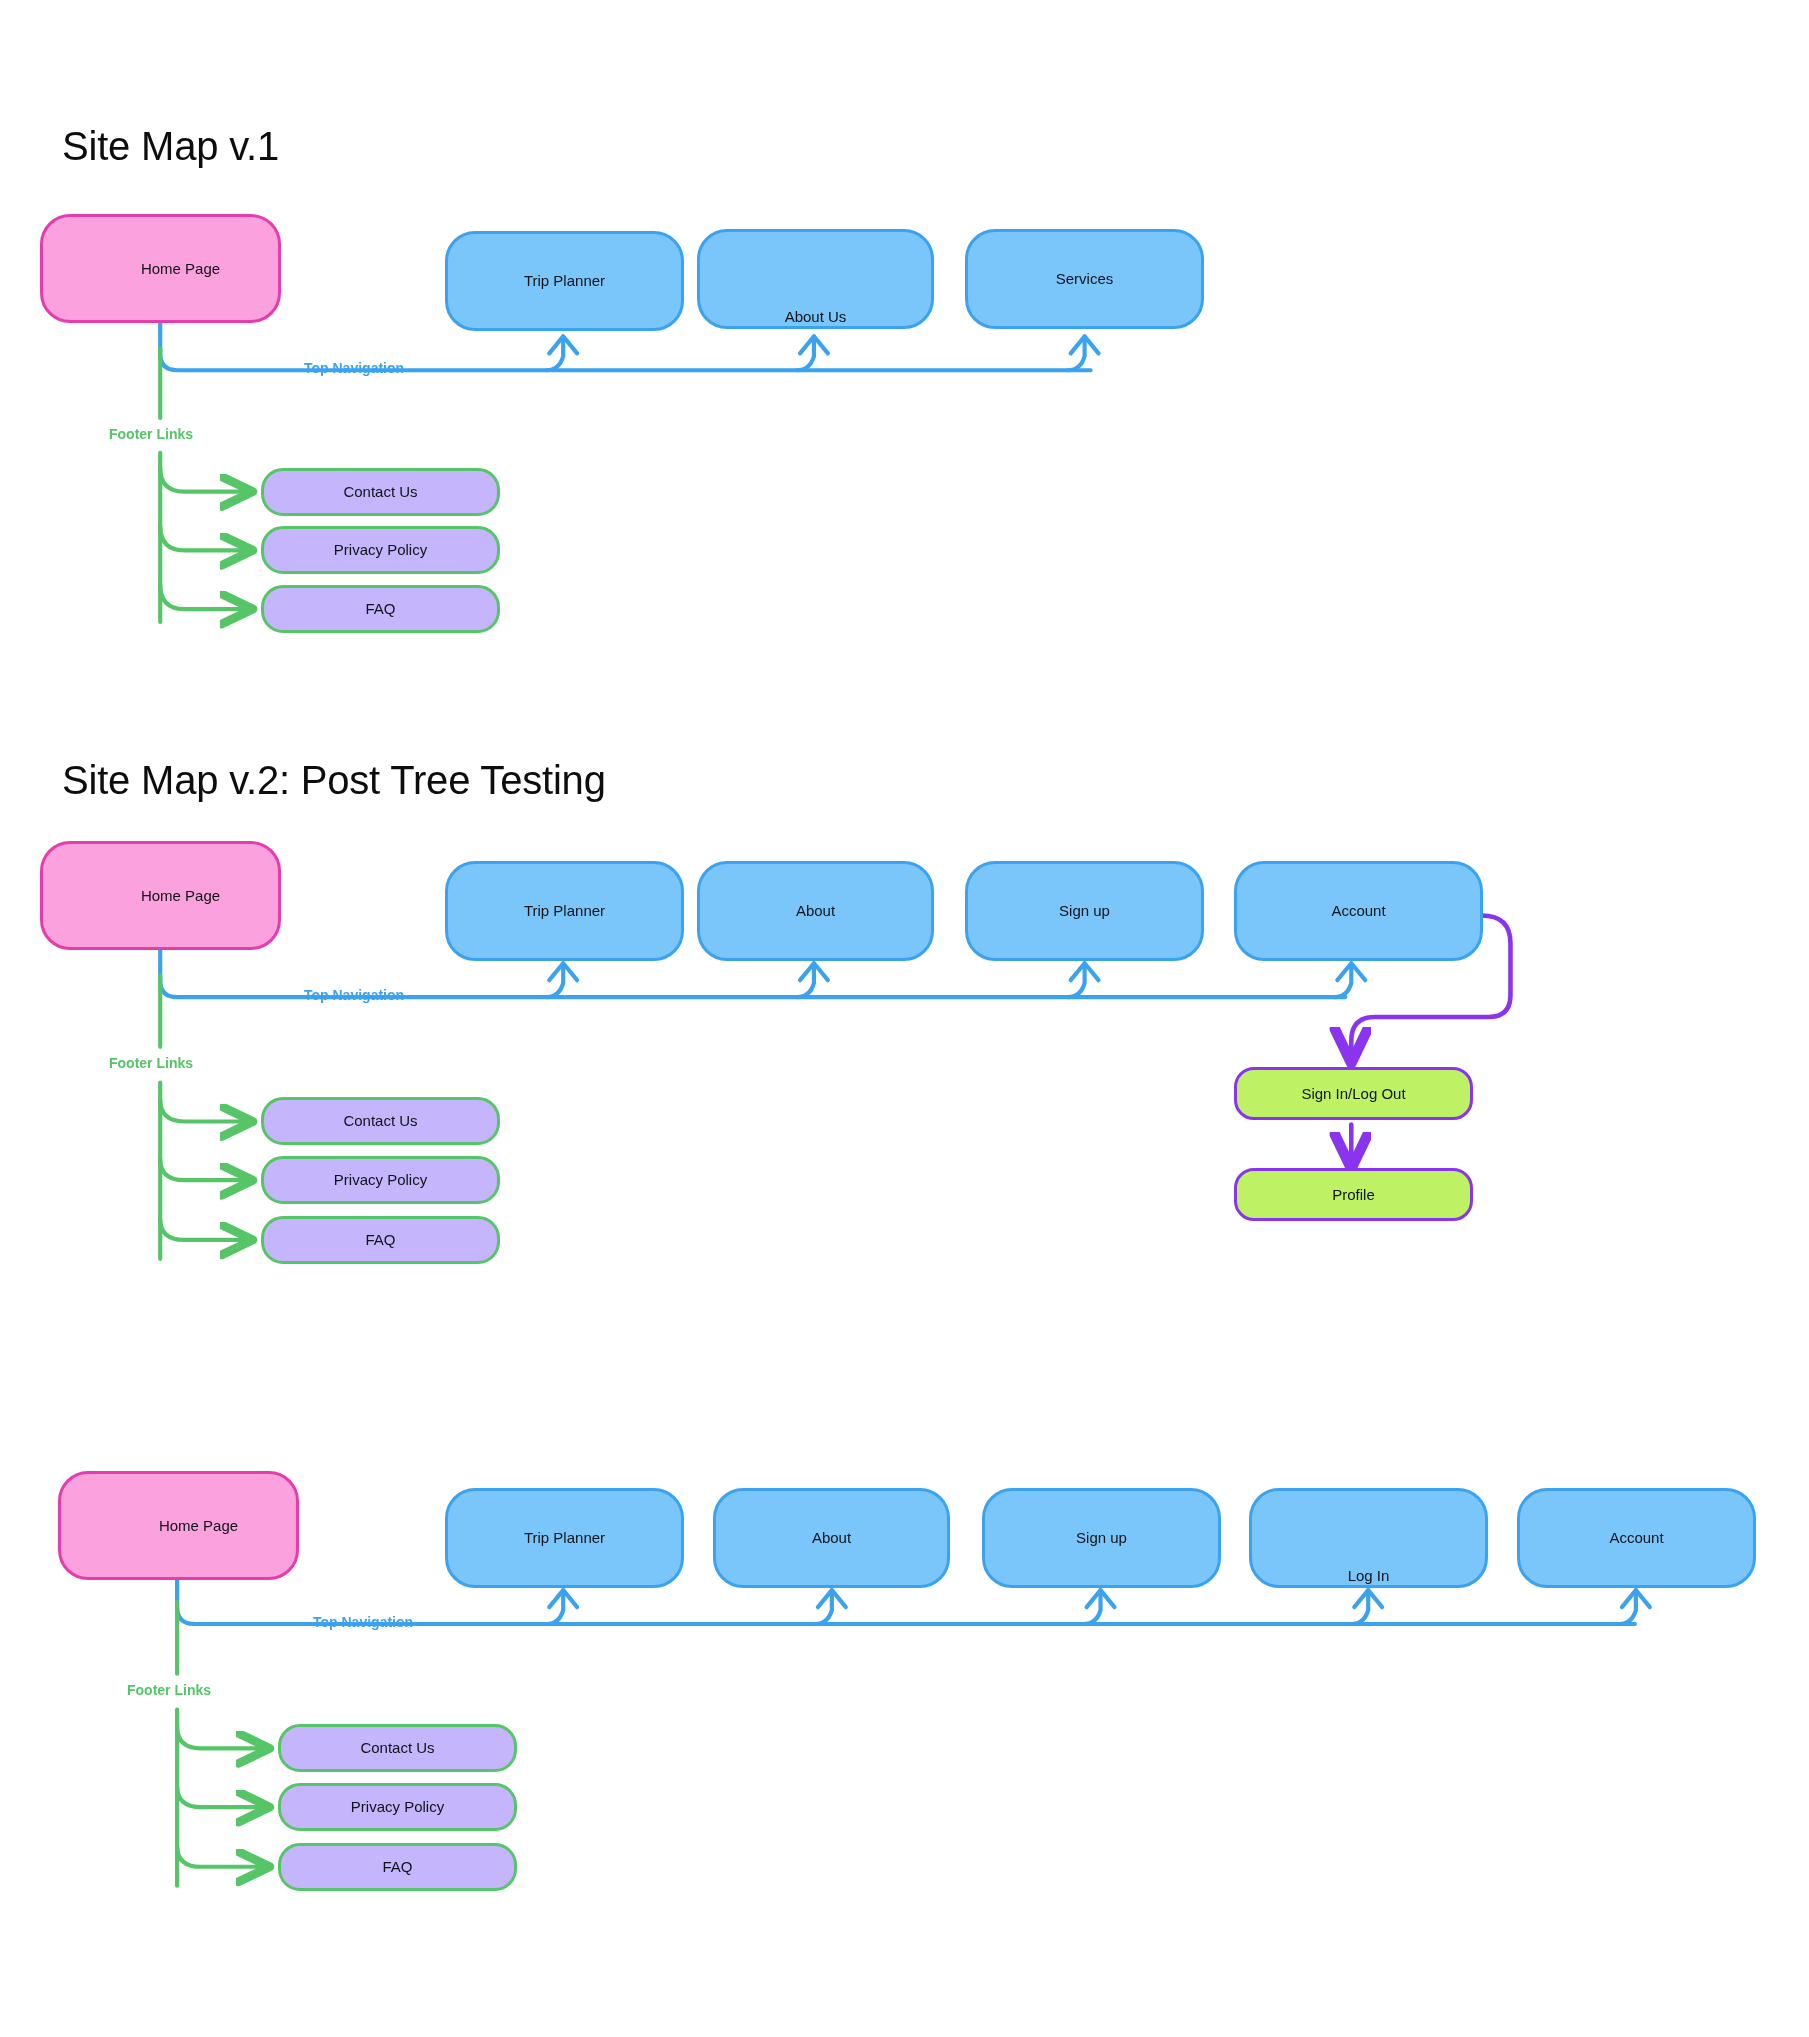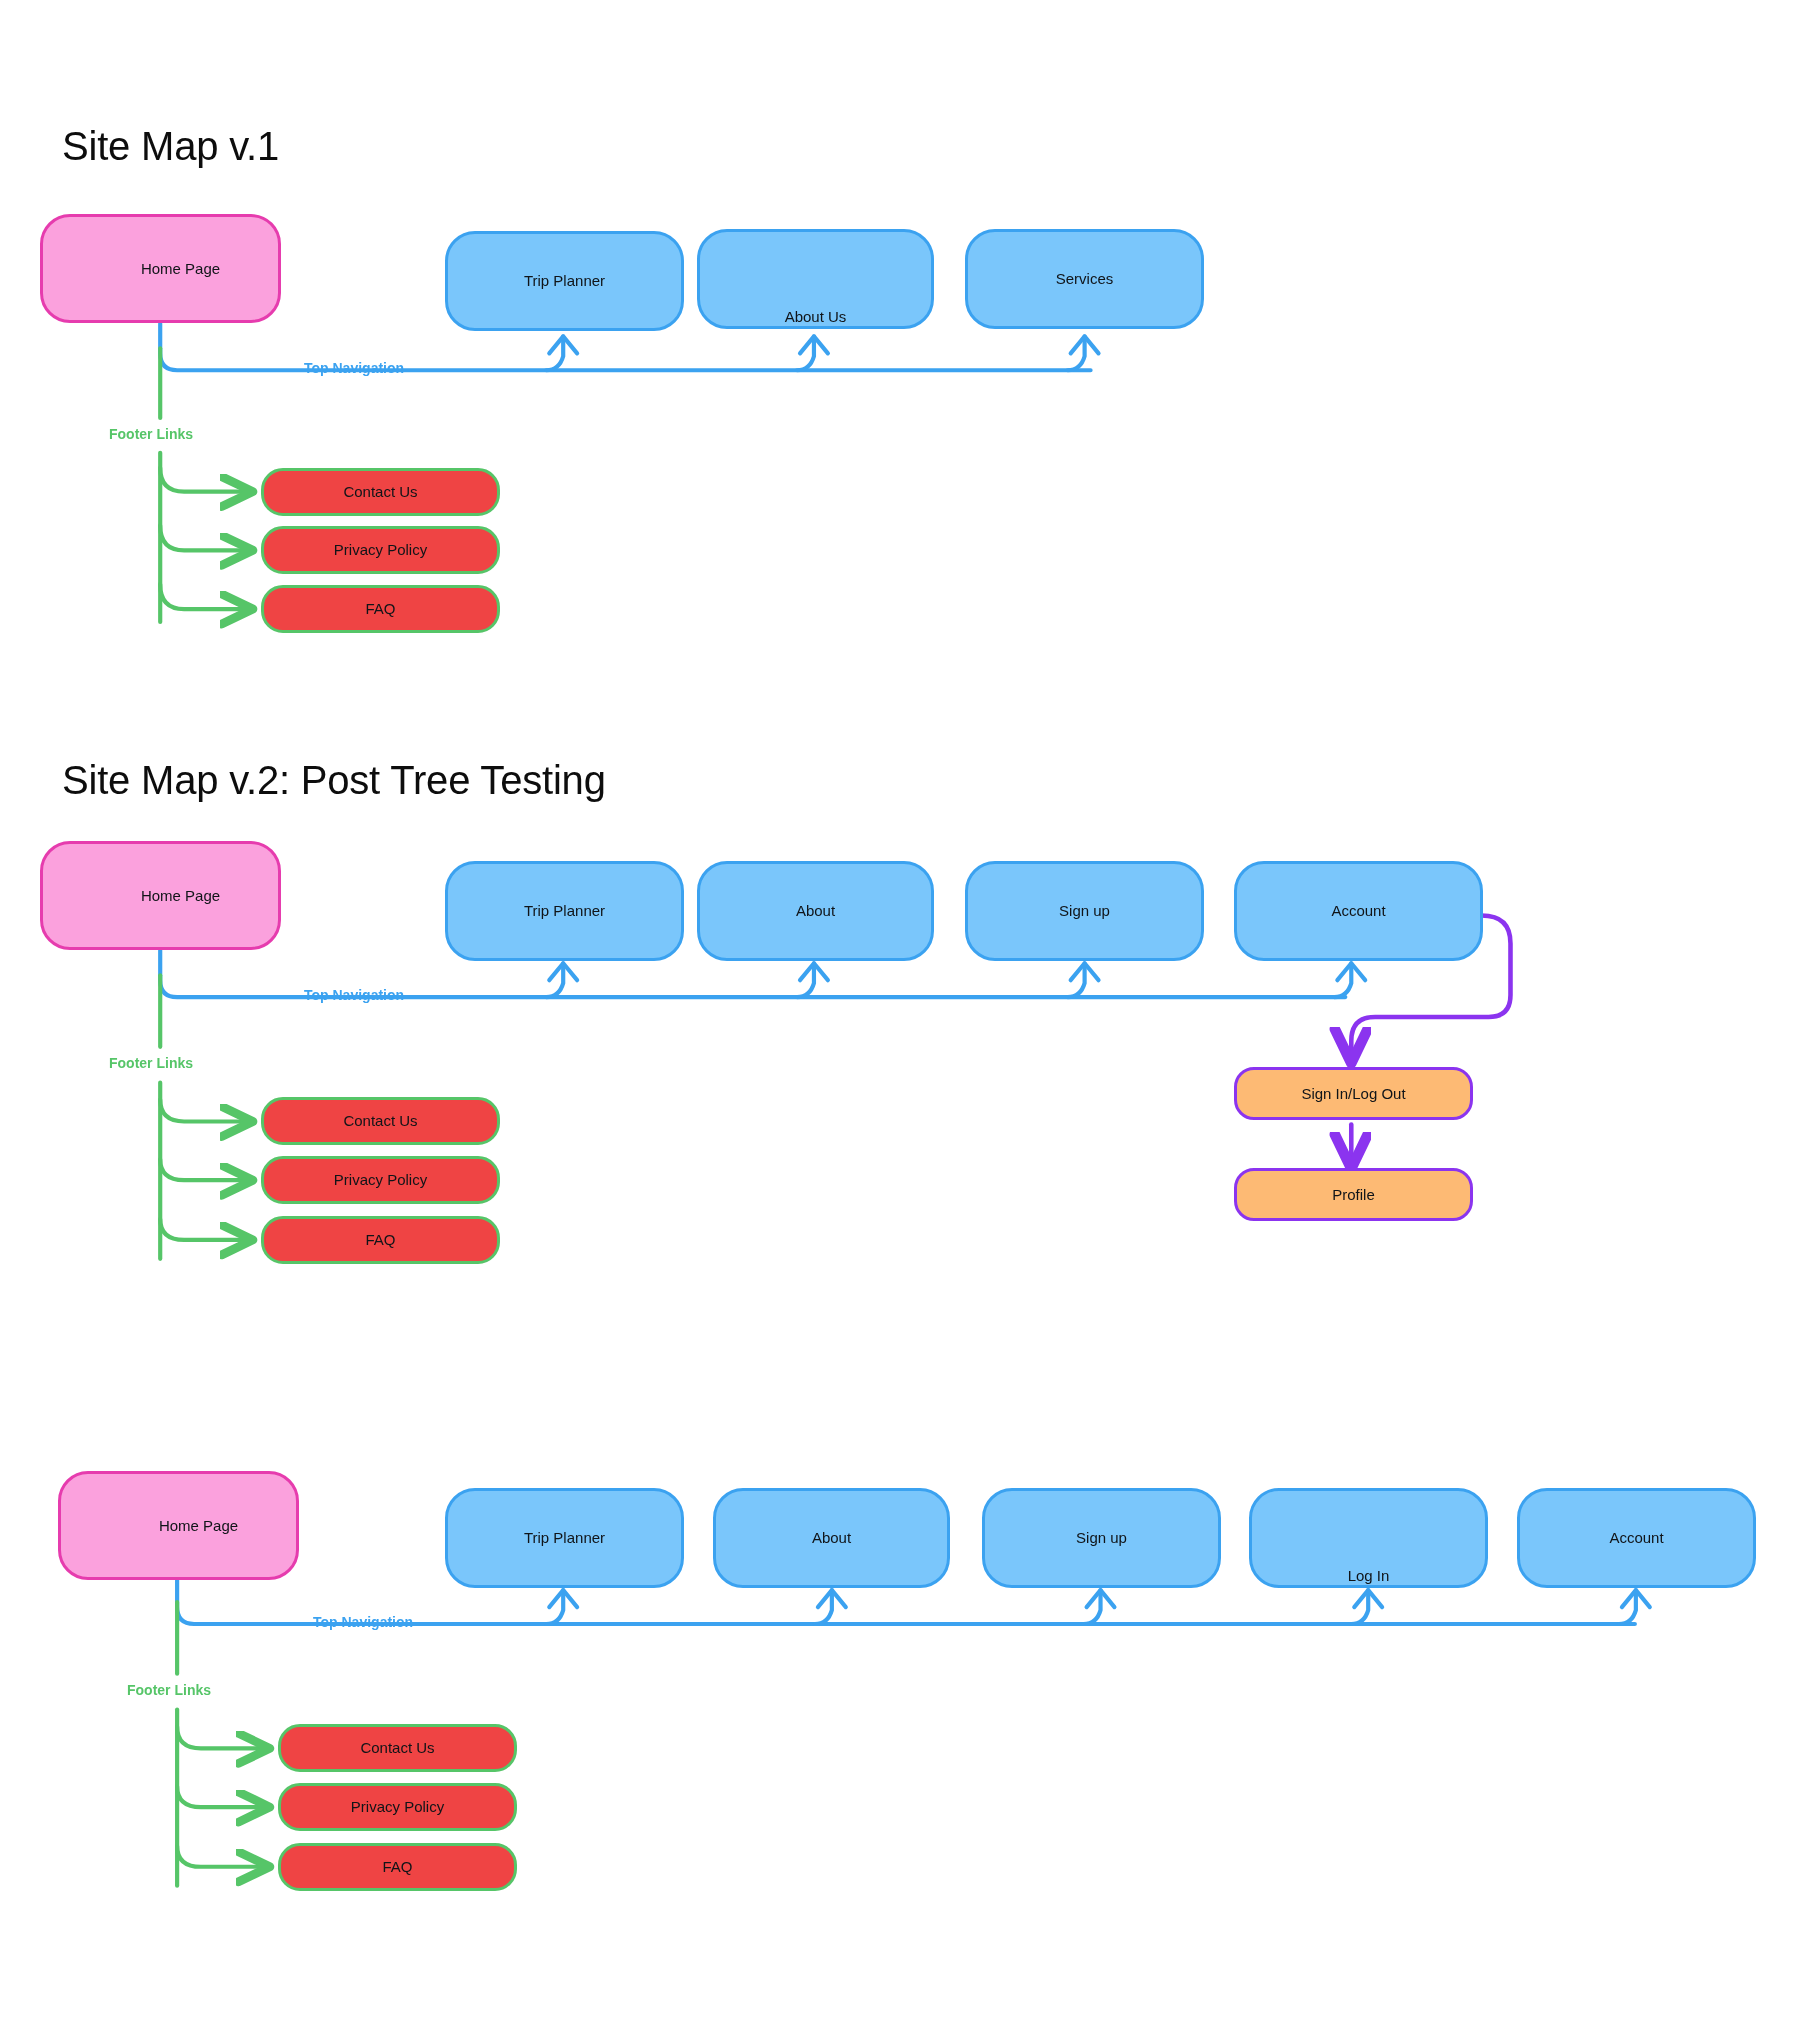--- a/index.html
+++ b/index.html
@@ -49,26 +49,26 @@
     border: 3px solid #e63cae;
     border-radius: 30px;
     padding-left: 40px;
   }
   .node-blue {
     background: #7ac6fb;
     border: 3px solid #3ba2f0;
     border-radius: 30px;
   }
   .node-green {
-    background: #ef4444;
+    background: #c4b5fd;
     border: 3px solid #56c568;
     border-radius: 22px;
   }
   .node-purple {
-    background: #fdba74;
+    background: #bef264;
     border: 3px solid #8b34ef;
     border-radius: 20px;
   }
   .edge-label {
     position: absolute;
     font-size: 14px;
     font-weight: 700;
     white-space: nowrap;
   }
   .lbl-topnav { color: #3ba2f0; }

